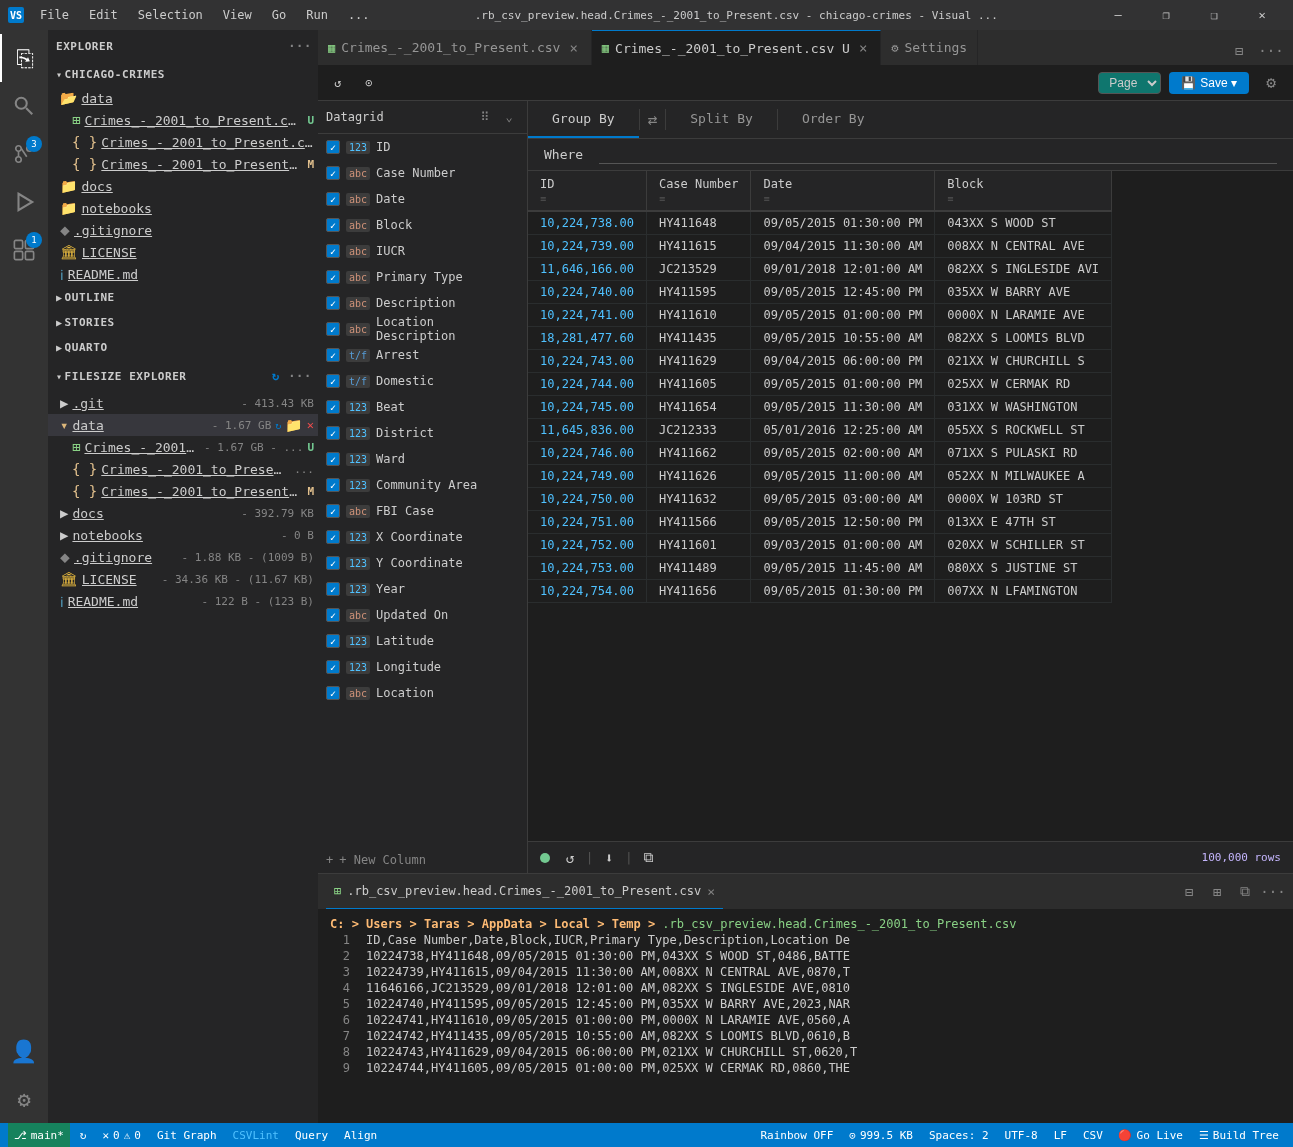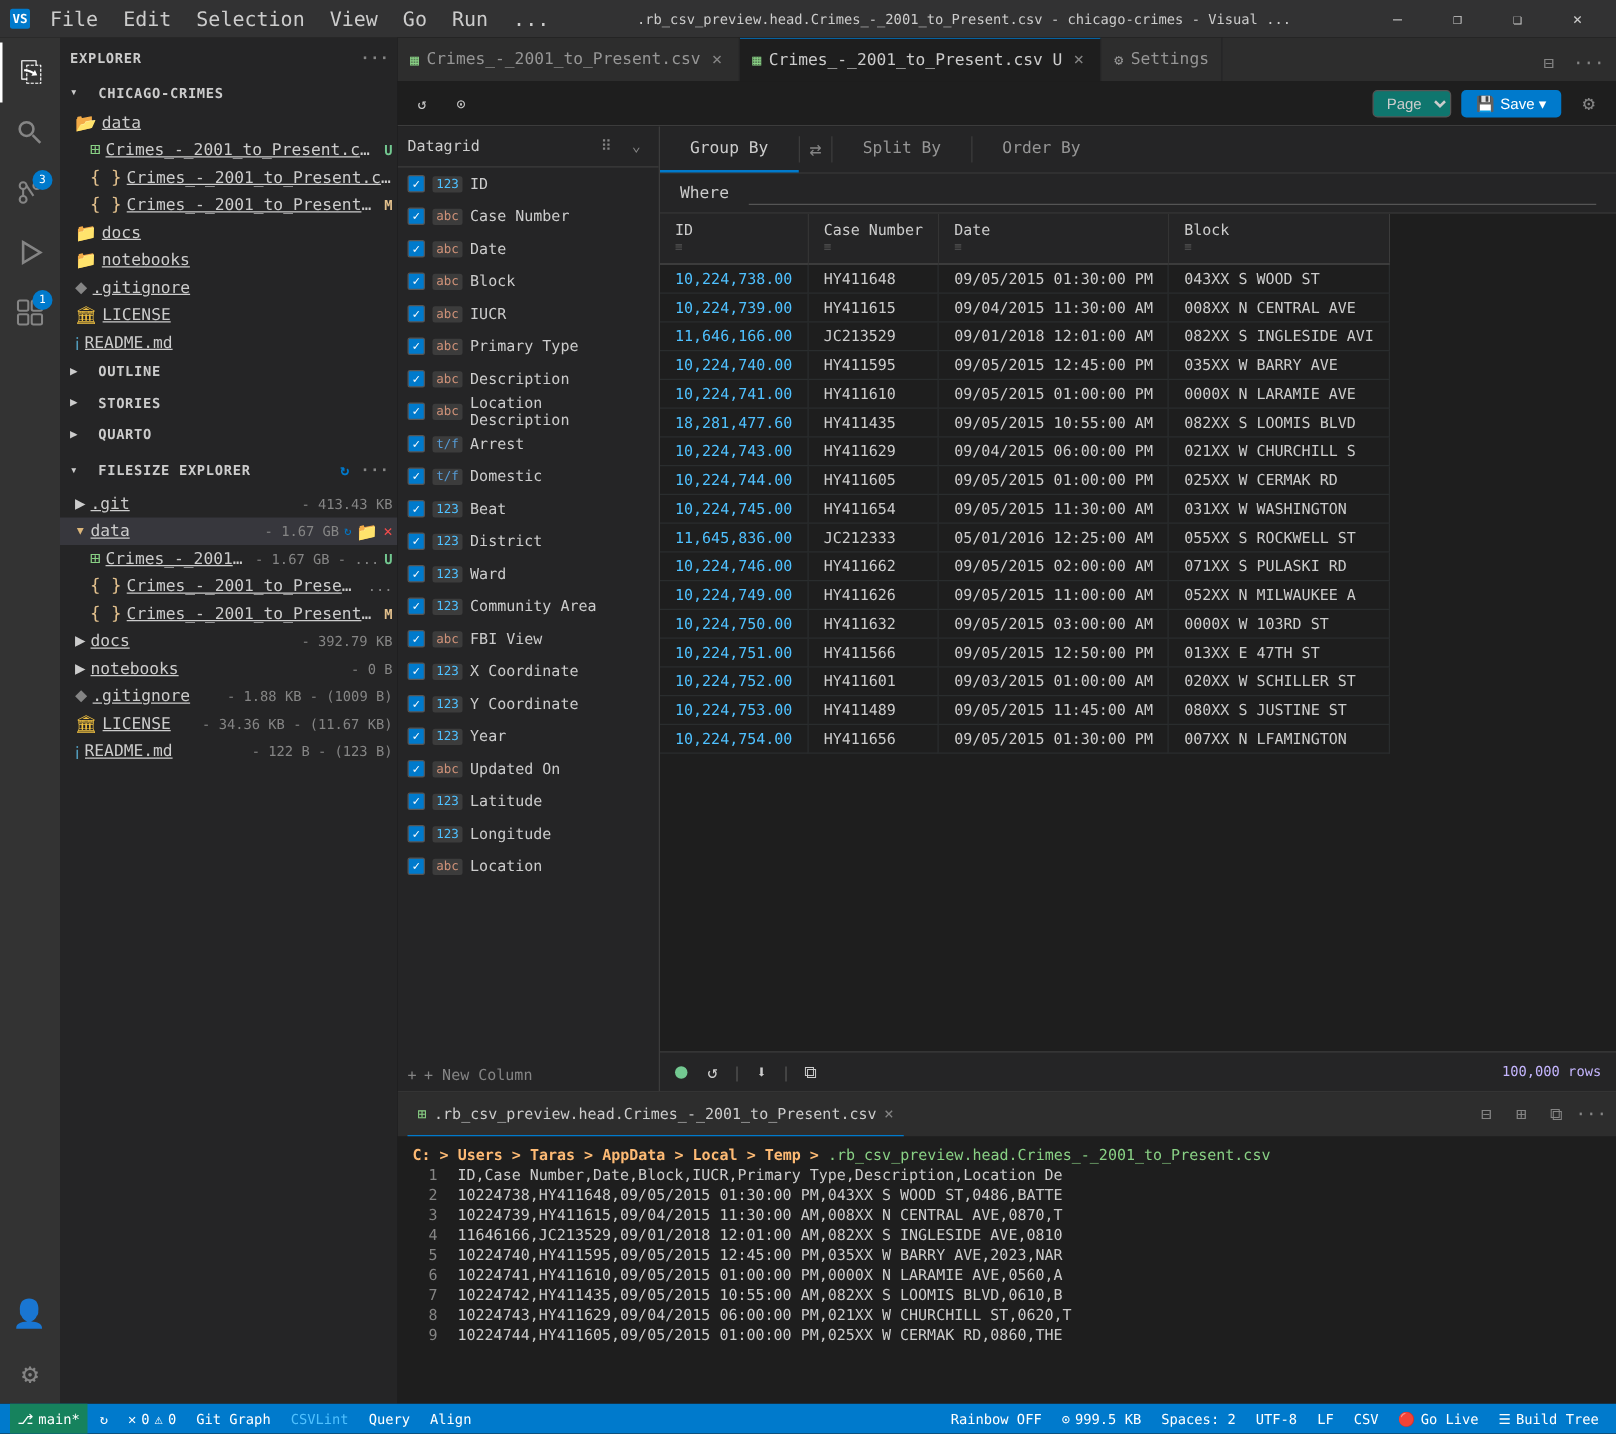--- a/index.html
+++ b/index.html
@@ -23,21 +23,21 @@
       gap: 8px;
       flex-shrink: 0;
     }
     .titlebar-menus {
       display: flex;
       gap: 4px;
       align-items: center;
     }
     .titlebar-menu-item {
       padding: 2px 8px;
-      font-size: 16px;
+      font-size: 12px;
       color: #cccccc;
       cursor: pointer;
     }
     .titlebar-title {
       flex: 1;
       text-align: center;
       font-size: 11px;
       color: #cccccc;
     }
     .titlebar-controls {
@@ -134,21 +134,21 @@
     .sidebar-section-header {
       display: flex;
       align-items: center;
       padding: 6px 8px;
       font-size: 11px;
       font-weight: 700;
       text-transform: uppercase;
       letter-spacing: 0.05em;
       color: #cccccc;
       cursor: pointer;
-      gap: 16px;
+      gap: 2px;
     }
     .chevron { font-size: 10px; color: #cccccc; }
     .sidebar-actions {
       margin-left: auto;
       display: flex;
       gap: 4px;
     }
     .sidebar-action-btn {
       width: 20px;
       height: 20px;
@@ -929,21 +929,21 @@
               <span class="col-name">Ward</span>
             </div>
             <div class="column-item">
               <div class="col-checkbox">✓</div>
               <span class="col-type col-type-num">123</span>
               <span class="col-name">Community Area</span>
             </div>
             <div class="column-item">
               <div class="col-checkbox">✓</div>
               <span class="col-type col-type-str">abc</span>
-              <span class="col-name">FBI View</span>
+              <span class="col-name">FBI Case</span>
             </div>
             <div class="column-item">
               <div class="col-checkbox">✓</div>
               <span class="col-type col-type-num">123</span>
               <span class="col-name">X Coordinate</span>
             </div>
             <div class="column-item">
               <div class="col-checkbox">✓</div>
               <span class="col-type col-type-num">123</span>
               <span class="col-name">Y Coordinate</span>

